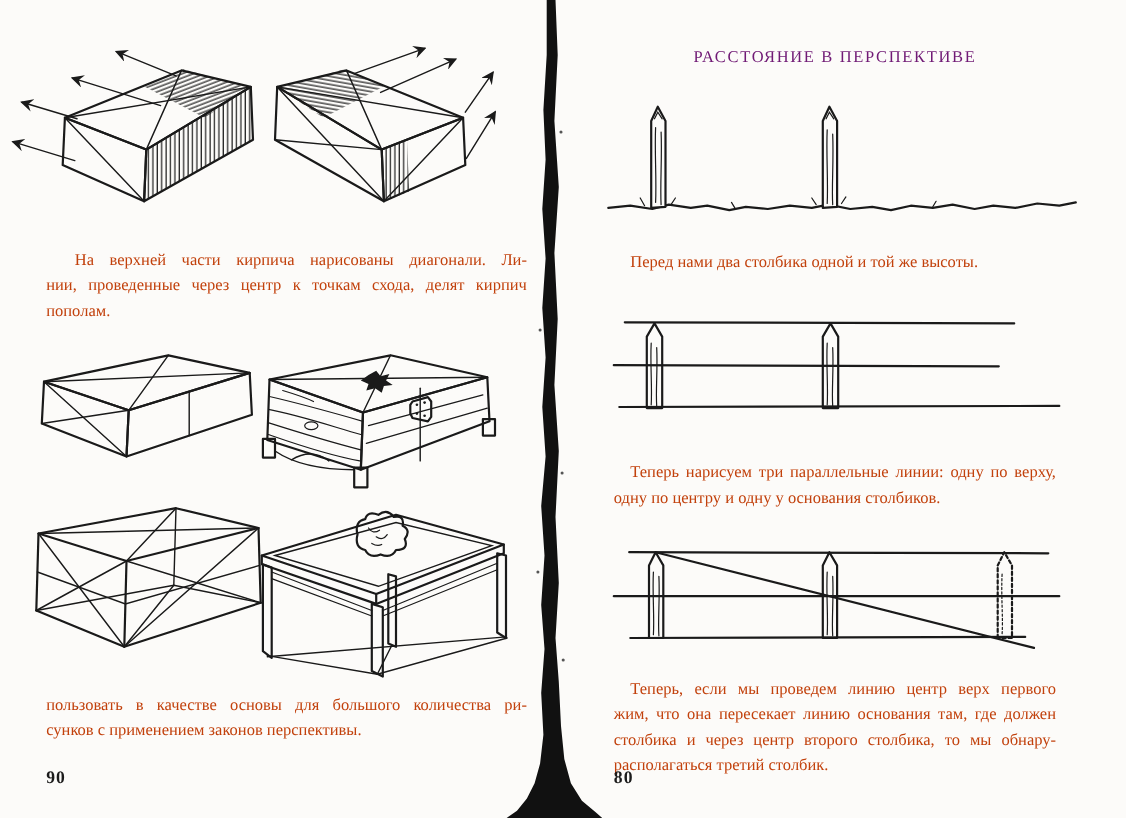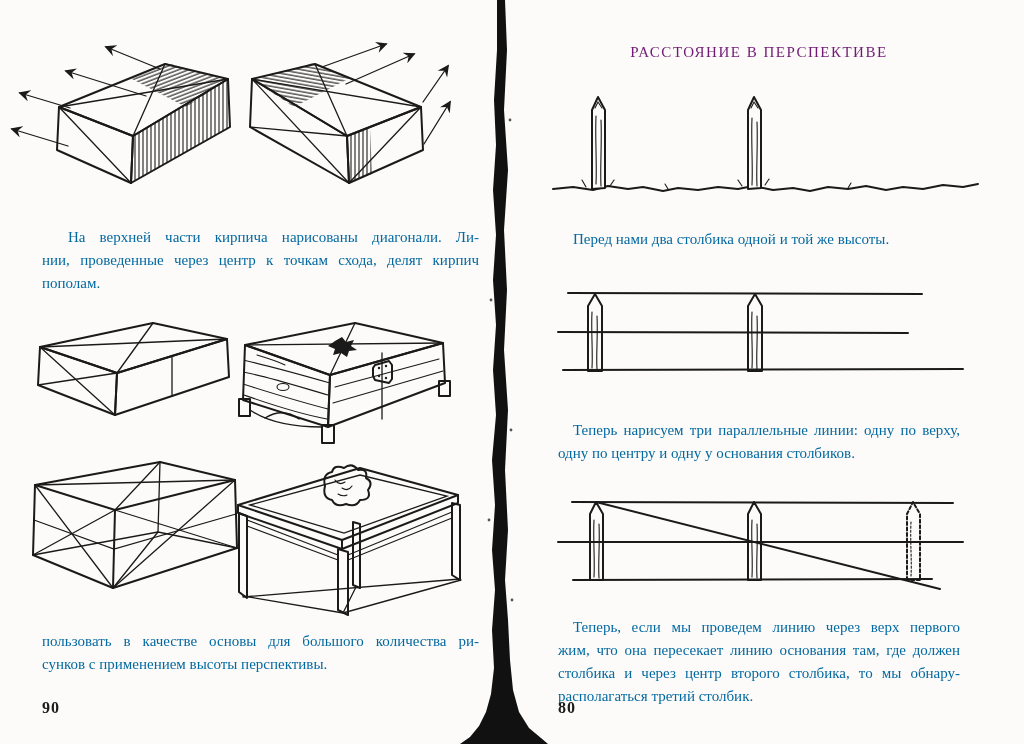--- a/index.html
+++ b/index.html
@@ -1,19 +1,19 @@
 <!DOCTYPE html>
 <html><head>
 <meta charset="utf-8">
 <style>
   html,body{margin:0;padding:0;}
   body{width:1024px;height:744px;position:relative;background:#fcfbf9;overflow:hidden;
        font-family:"Liberation Serif","DejaVu Serif",serif;}
   .abs{position:absolute;}
-  .tline{font-size:15px;line-height:23px;height:23px;color:#0369a1;white-space:normal;}
+  .tline{font-size:15px;line-height:23px;height:23px;color:#c2410c;white-space:normal;}
   .just{text-align:justify;text-align-last:justify;}
   .indent{text-indent:26px;}
   .indent-sm{text-indent:15px;}
   .para{position:absolute;}
   .page-title{position:absolute;font-size:15px;letter-spacing:1.5px;color:#701a75;
               text-align:center;line-height:18px;}
   .page-num{position:absolute;font-size:16px;font-weight:bold;color:#1b1b1b;
             letter-spacing:1px;}
   svg{display:block;}
   .ln{stroke:#1a1a1a;stroke-width:2;fill:none;stroke-linecap:round;stroke-linejoin:round;}
@@ -164,21 +164,21 @@
       <path class="ln" d="M305,26 Q302,14 312,12 Q314,4 324,8 Q332,2 338,10 Q348,8 346,18 Q354,22 348,30 Q352,40 340,40 Q336,48 326,44 Q316,48 312,40 Q302,38 305,26 Z" fill="#fcfbf9" stroke-width="1.8"></path>
       <path class="xt" d="M315,20 q4,6 10,2"></path>
       <path class="xt" d="M322,28 q6,4 10,-2"></path>
       <path class="xt" d="M318,34 q5,3 9,1"></path>
     </g>
   </g>
 </svg>
 
 <div class="para" style="left:42px;top:630px;width:437px">
   <div class="tline just">пользовать в качестве основы для большого количества ри-</div>
-  <div class="tline">сунков с применением высоты перспективы.</div>
+  <div class="tline">сунков с применением законов перспективы.</div>
 </div>
 
 <div class="page-num" style="left:42px;top:699px;width:437px">90</div>
 
 <svg class="abs" style="left:450px;top:0" width="120" height="744" viewBox="450 0 120 744">
   <path fill="#111" stroke="none" d="
     M497,0 L505,0 L507,50 L504,110 L508,170 L504,230 L507,290 L504,350 L508,410 L505,470
     L508,530 L505,580 L508,620 L510,660 L513,690 L519,712 L529,728 L541,738 L548,744
     L460,744 L470,737 L479,726 L486,712 L491,694 L494,668 L492,630 L495,590 L492,550
     L495,505 L492,460 L496,415 L493,370 L496,325 L493,280 L496,235 L493,190 L496,145
@@ -256,19 +256,19 @@
     <polygon class="ln wh" points="357,92 357,26 363,14 370,26 370,92" stroke-dasharray="3,2.5"></polygon>
     <path class="xt" d="M361,34 C360,54 362,74 361,88" stroke-dasharray="2,2"></path>
   </g>
   <line class="ln" x1="22" y1="14" x2="403" y2="15"></line>
   <line class="ln" x1="8" y1="54" x2="413" y2="54"></line>
   <line class="ln" x1="23" y1="92" x2="382" y2="91"></line>
   <line class="ln" x1="46" y1="14" x2="390" y2="101" stroke-width="1.8"></line>
 </svg>
 
 <div class="para" style="left:558px;top:616px;width:402px">
-  <div class="tline just indent-sm">Теперь, если мы проведем линию через верх первого</div>
+  <div class="tline just indent-sm">Теперь, если мы проведем линию центр верх первого</div>
   <div class="tline just">жим, что она пересекает линию основания там, где должен</div>
   <div class="tline just">столбика и через центр второго столбика, то мы обнару-</div>
   <div class="tline">располагаться третий столбик.</div>
 </div>
 
 <div class="page-num" style="left:558px;top:699px;width:402px">80</div>
 
 </body></html>

